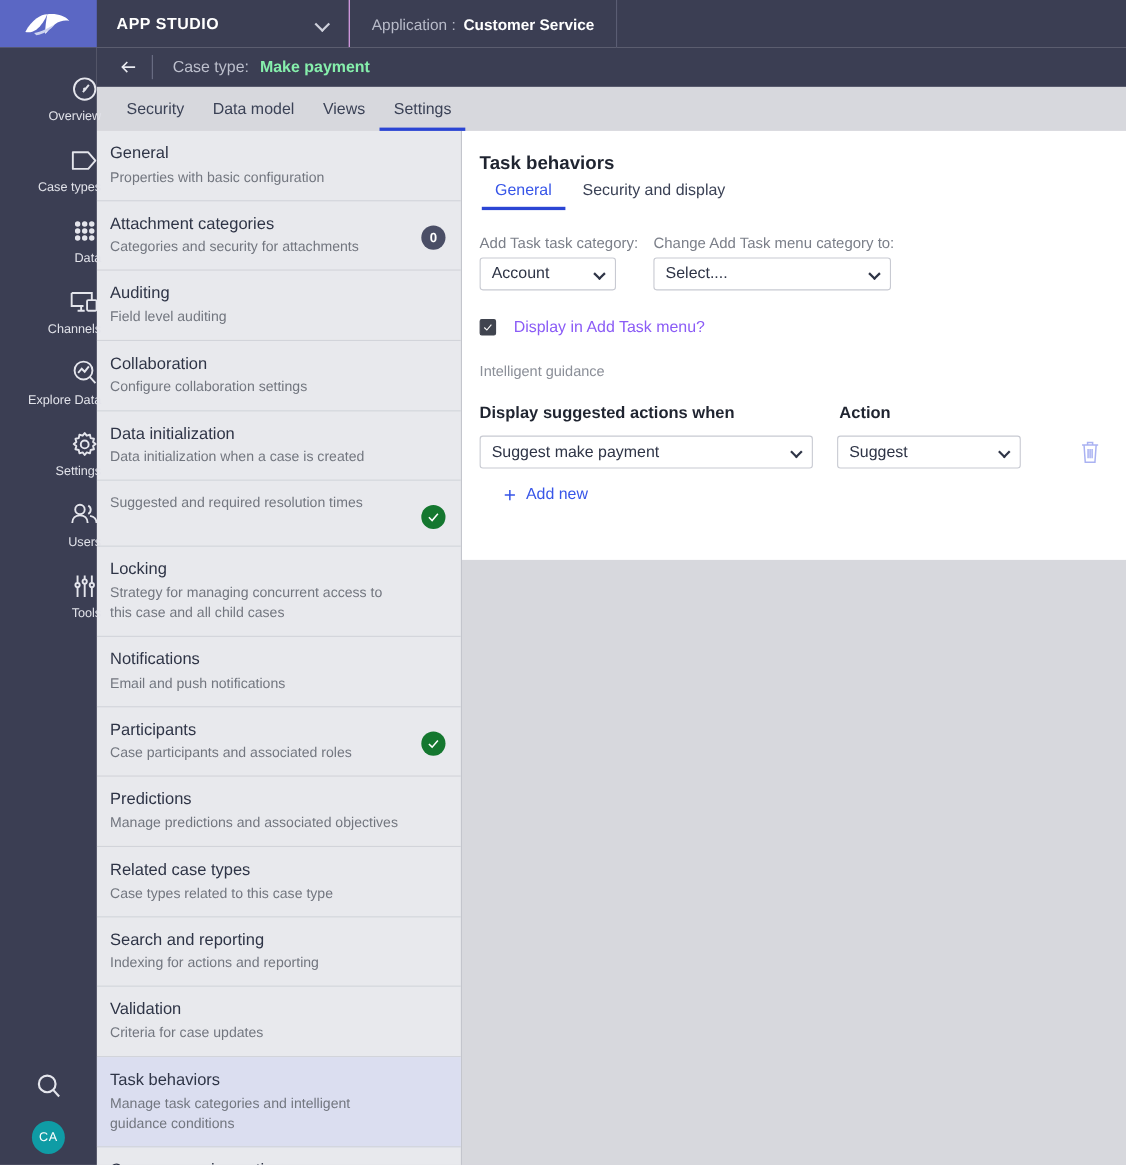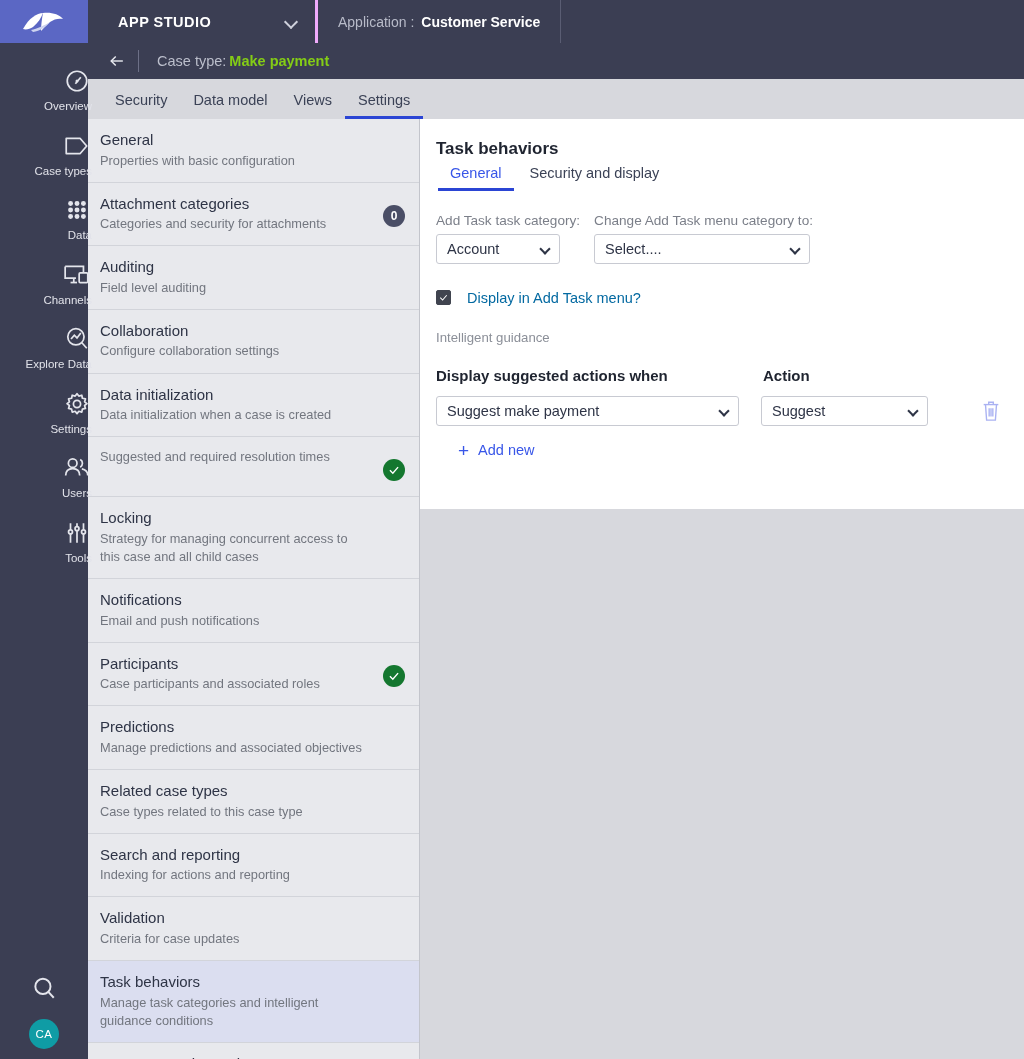--- a/index.html
+++ b/index.html
@@ -13,21 +13,21 @@
   .app { position: relative; width: 1024px; height: 1059px; display: flex; flex-direction: column; }
 
   
   .topbar { height: 43px; display: flex; align-items: stretch; background: #3b3e53; flex: 0 0 43px; }
   .logo-cell {
     width: 88px; background: #5b67c4; display: flex; align-items: center; justify-content: center;
   }
   .logo-svg { width: 46px; height: 24px; display: block; }
   .appstudio-cell {
     width: 230px; display: flex; align-items: center; justify-content: space-between;
-    padding: 0 16px 0 30px; border-right: 3px solid #f0abfc;
+    padding: 0 16px 0 18px; border-right: 1px solid #f0abfc;
   }
   .appstudio-title {
     color: #ffffff; font-size: 14.5px; font-weight: bold; letter-spacing: .5px;
   }
   .chev-white { width: 14px; height: 9px; position: relative; }
   .chev-white::before {
     content: ""; position: absolute; left: 1px; top: 0px; width: 8px; height: 8px;
     border-right: 2px solid #cfd1dc; border-bottom: 2px solid #cfd1dc;
     transform: rotate(45deg);
   }
@@ -68,21 +68,21 @@
 
   
   .casetype-bar {
     height: 36px; background: #3b3e53; display: flex; align-items: center;
     flex: 0 0 36px; padding-left: 14px;
   }
   .back-arrow { width: 30px; height: 30px; display: flex; align-items: center; justify-content: center; cursor: pointer; }
   .back-arrow svg { stroke: #e9eaf0; fill: none; stroke-width: 1.7; }
   .ct-divider { width: 1px; height: 22px; background: #6d7087; margin: 0 18px 0 6px; }
   .ct-label { color: #bcbfcc; font-size: 14.5px; }
-  .ct-value { color: #84cc16; font-size: 14.5px; font-weight: bold; margin-left: 3px; }
+  .ct-value { color: #86efac; font-size: 14.5px; font-weight: bold; margin-left: 10px; }
 
   
   .tabstrip {
     height: 40px; flex: 0 0 40px; background: #d7d8dd; display: flex;
     align-items: flex-end; padding-left: 14px; gap: 0;
   }
   .tab {
     font-size: 14.5px; color: #3b4256; padding: 0 13px 9px; cursor: pointer;
     border-bottom: 3px solid transparent; position: relative; line-height: 1;
   }
@@ -142,21 +142,21 @@
   .sel-w2 { width: 216px; }
   .sel-w3 { width: 303px; }
   .sel-w4 { width: 167px; }
 
   .check-row { display: flex; align-items: center; gap: 16px; margin-top: 26px; }
   .cbox {
     width: 15px; height: 15px; background: #40444f; border: 1px solid #40444f;
     border-radius: 2px; display: flex; align-items: center; justify-content: center; cursor: pointer;
   }
   .cbox svg { stroke: #fff; stroke-width: 2.2; fill: none; }
-  .check-label { font-size: 14.5px; color: #0369a1; }
+  .check-label { font-size: 14.5px; color: #8b5cf6; }
 
   .guide-caption { font-size: 13.2px; color: #8b8f98; margin-top: 24px; }
 
   .guide-head { display: flex; margin-top: 22px; }
   .gh-1 { width: 327px; font-size: 15px; font-weight: bold; color: #1f2430; }
   .gh-2 { font-size: 15px; font-weight: bold; color: #1f2430; }
 
   .guide-row { display: flex; align-items: center; gap: 22px; margin-top: 12px; }
   .trash-btn { margin-left: 30px; width: 22px; height: 24px; cursor: pointer; }
   .trash-btn svg { stroke: #aab2f2; fill: none; stroke-width: 1.5; }

